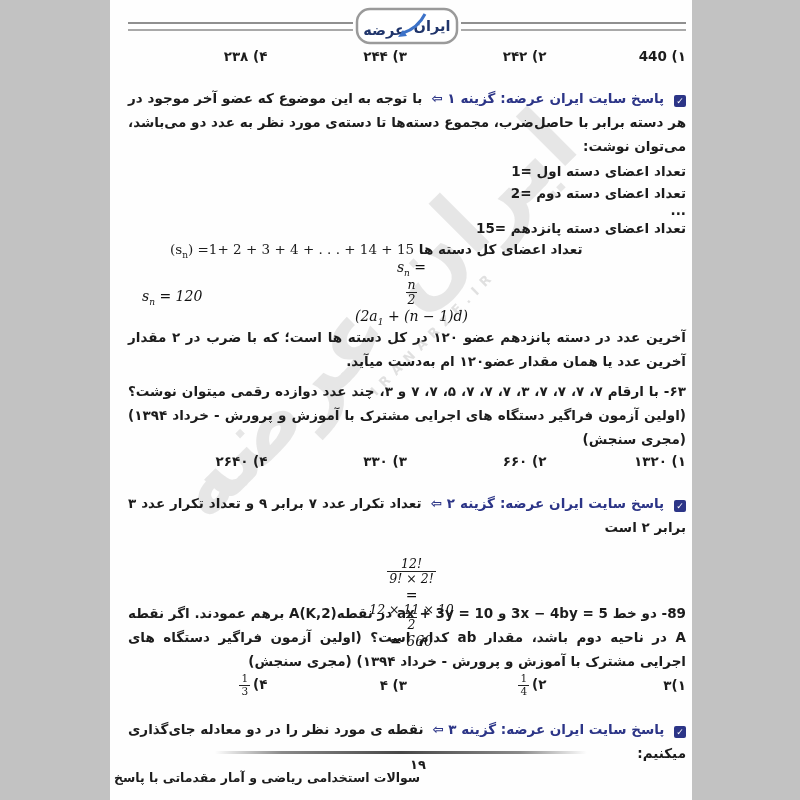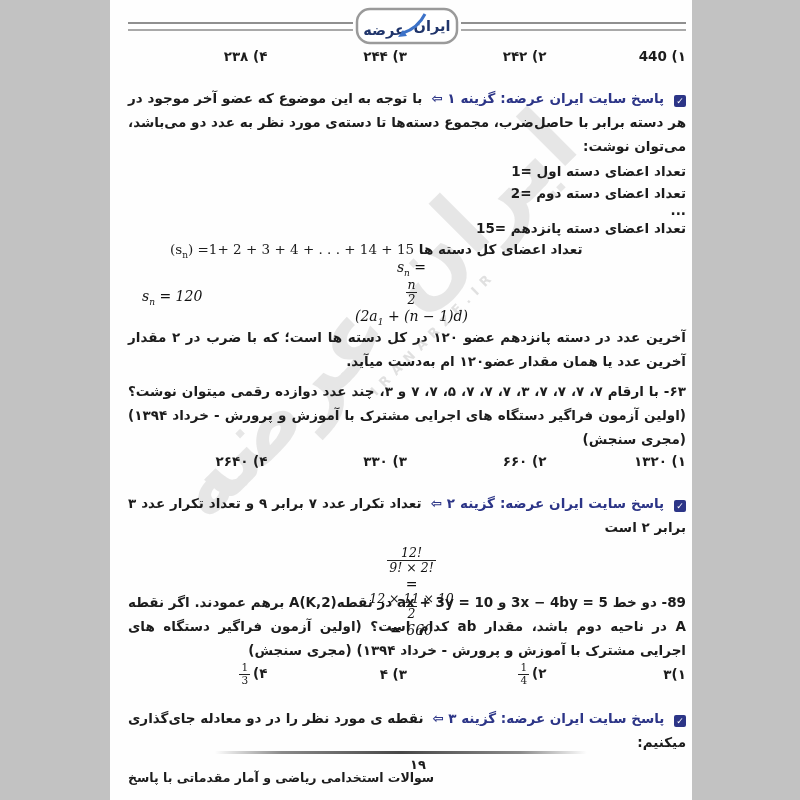--- a/index.html
+++ b/index.html
@@ -29,35 +29,35 @@
   .mline.first{margin-top:2px;}
   .dots{height:13px;line-height:13px;text-align:right;font-size:13.5px;font-weight:bold;}
   .sumline{height:20px;line-height:20px;text-align:left;padding-left:36px;direction:rtl;font-size:13.5px;font-weight:bold;}
   .sumline .mser{direction:ltr;unicode-bidi:isolate;font-family:"DejaVu Serif",serif;font-weight:normal;font-size:13.5px;margin-left:6px;}
 
   
   .fblock{direction:ltr;text-align:left;margin-left:14px;font-family:"DejaVu Serif",serif;font-style:italic;color:#111;}
   .f-plain{height:18px;line-height:18px;font-size:14px;}
   .f-frac{height:28px;display:flex;align-items:center;font-size:14px;flex-direction:column;}
   .f-frac>span{margin-right:5px;}
-  .f-frac.big{height:38px;margin-top:7px;}
+  .f-frac.big{height:38px;margin-top:18px;}
   .frac{display:inline-flex;flex-direction:column;align-items:center;vertical-align:middle;line-height:1.15;font-size:12.5px;}
   .frac .den{border-top:1px solid #222;padding:0 2px;}
   .frac .num{padding:0 2px;}
   sub{font-size:9px;}
 
   .sfrac{display:inline-flex;flex-direction:column;align-items:center;direction:ltr;unicode-bidi:isolate;font-family:"DejaVu Serif",serif;font-weight:normal;font-size:10.5px;line-height:1.1;vertical-align:middle;margin:0 3px;}
   .sfrac .den{border-top:1px solid #222;padding:0 2px;}
   .sfrac .num{padding:0 2px;}
 
   
   .footer-rule{position:absolute;top:751px;left:50%;transform:translateX(-50%);width:64%;height:3px;z-index:1;
     background:linear-gradient(to right, rgba(140,140,140,0), #8a8a8a 18%, #474747 50%, #8a8a8a 82%, rgba(140,140,140,0));}
   .page-num{position:absolute;top:757px;left:17px;width:100%;text-align:center;font-size:13px;font-weight:bold;z-index:1;}
-  .book-title{position:absolute;top:770px;left:18px;font-size:12.5px;font-weight:bold;z-index:1;}
+  .book-title{position:absolute;top:770px;left:4px;font-size:12.5px;font-weight:bold;z-index:1;}
 
   
   .watermark{position:absolute;top:245px;left:55px;width:470px;text-align:center;transform:rotate(-45deg);opacity:.55;z-index:0;pointer-events:none;}
   .wm-title{font-size:92px;font-weight:bold;color:#d4d4d4;white-space:nowrap;line-height:1;}
   .wm-caption{direction:ltr;font-size:13px;letter-spacing:7px;color:#c9c9c9;margin-top:2px;font-weight:bold;}
 </style>
 </head>
 <body>
 
 <div class="canvas">

